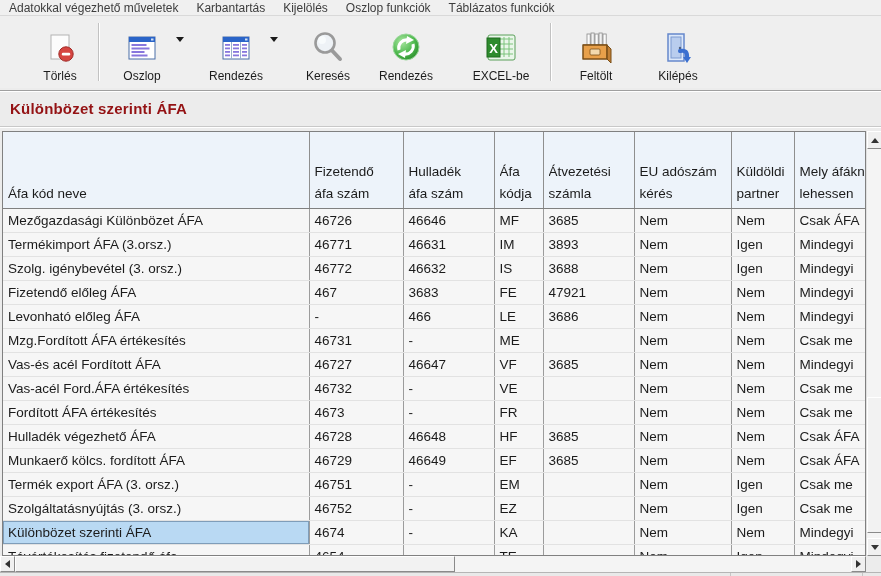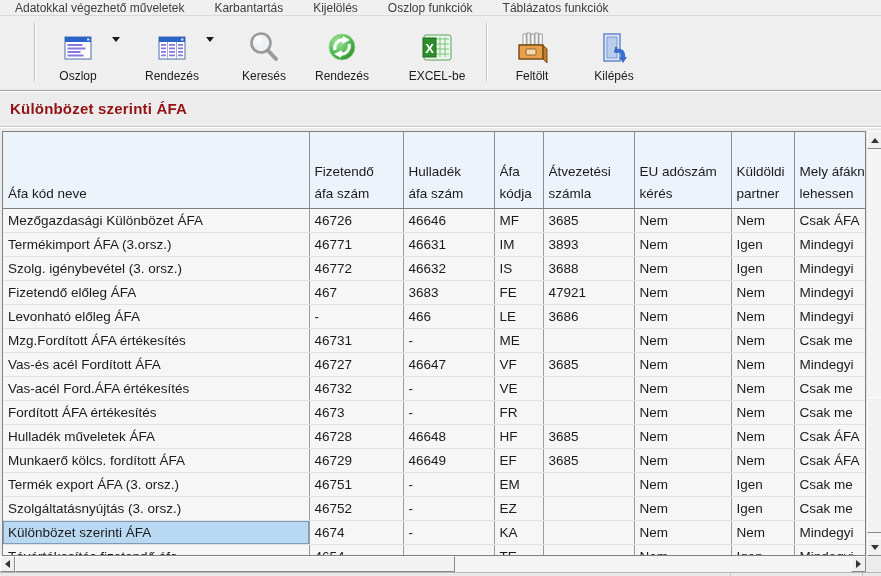--- a/index.html
+++ b/index.html
@@ -7,21 +7,21 @@
     position:relative;width:881px;height:576px;overflow:hidden;
     background:#ececec;font-family:"Liberation Sans",sans-serif;
     -webkit-font-smoothing:antialiased;
   }
   
   .menubar{
     position:absolute;top:0;left:0;width:881px;height:15px;
     display:flex;align-items:center;background:#f0f0f0;
     border-bottom:1px solid #d9d9d9;font-size:12px;color:#3d3d3d;
   }
-  .menu-item{padding:0 15px;white-space:nowrap;cursor:default;}
+  .menu-item{padding:0 9px;white-space:nowrap;cursor:default;}
   
   .toolbar{
     position:absolute;top:16px;left:0;width:881px;height:72px;
     display:flex;align-items:center;background:#efefef;
   }
   .tb-btn{
     width:64px;height:64px;display:flex;flex-direction:column;
     align-items:center;justify-content:flex-end;gap:2px;flex:0 0 auto;
   }
   .tb-btn .ico{height:40px;display:flex;align-items:center;justify-content:center;}
@@ -87,20 +87,30 @@
     <span class="menu-item">Táblázatos funkciók</span>
   </div>
 
   <div class="toolbar">
     <div class="sp" style="width:8px"></div>
 
     <div class="sp" style="width:10px"></div>
 
     <div class="sp" style="width:10px"></div>
 
+    <div class="tb-btn">
+      <span class="ico">
+        <svg width="34" height="34" viewBox="0 0 34 34">
+          <rect x="8" y="4" width="18" height="24" fill="#fcfcfc" stroke="#b3b3b3"></rect>
+          <circle cx="23" cy="23" r="7.2" fill="#d64541" stroke="#a12a26"></circle>
+          <rect x="18.8" y="21.7" width="8.4" height="2.8" rx="1.2" fill="#fff"></rect>
+        </svg>
+      </span>
+      <span class="lbl">Törlés</span>
+    </div>
 
     <div class="tb-sep"></div>
     <div class="sp" style="width:4px"></div>
 
     <div class="tb-btn">
       <span class="ico">
         <svg width="34" height="34" viewBox="0 0 34 34">
           <rect x="4" y="6" width="26" height="22" fill="#ffffff" stroke="#4a6ea8"></rect>
           <rect x="4" y="6" width="26" height="5" fill="#2a64c8"></rect>
           <rect x="26" y="7.5" width="2.5" height="2" fill="#cfe0f5"></rect>
@@ -377,21 +387,21 @@
             <td>Fordított ÁFA értékesítés</td>
             <td>4673</td>
             <td>-</td>
             <td>FR</td>
             <td></td>
             <td>Nem</td>
             <td>Nem</td>
             <td>Csak me</td>
           </tr>
           <tr>
-            <td>Hulladék műveletek ÁFA</td>
+            <td>Hulladék végezhető ÁFA</td>
             <td>46728</td>
             <td>46648</td>
             <td>HF</td>
             <td>3685</td>
             <td>Nem</td>
             <td>Nem</td>
             <td>Csak ÁFA</td>
           </tr>
           <tr>
             <td>Munkaerő kölcs. fordított ÁFA</td>

